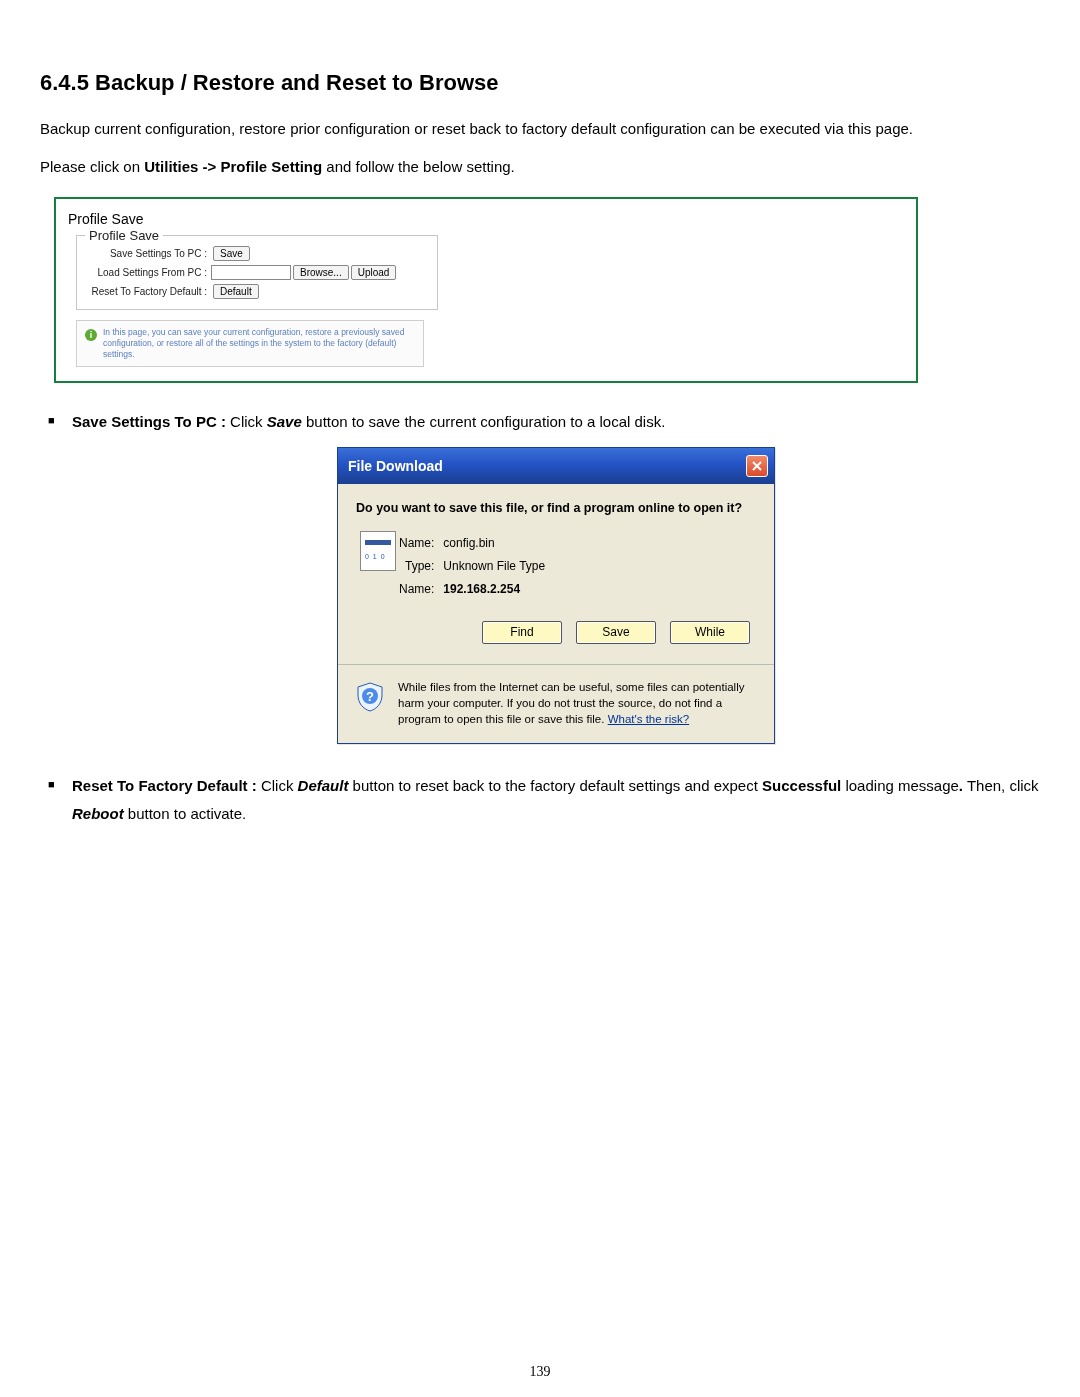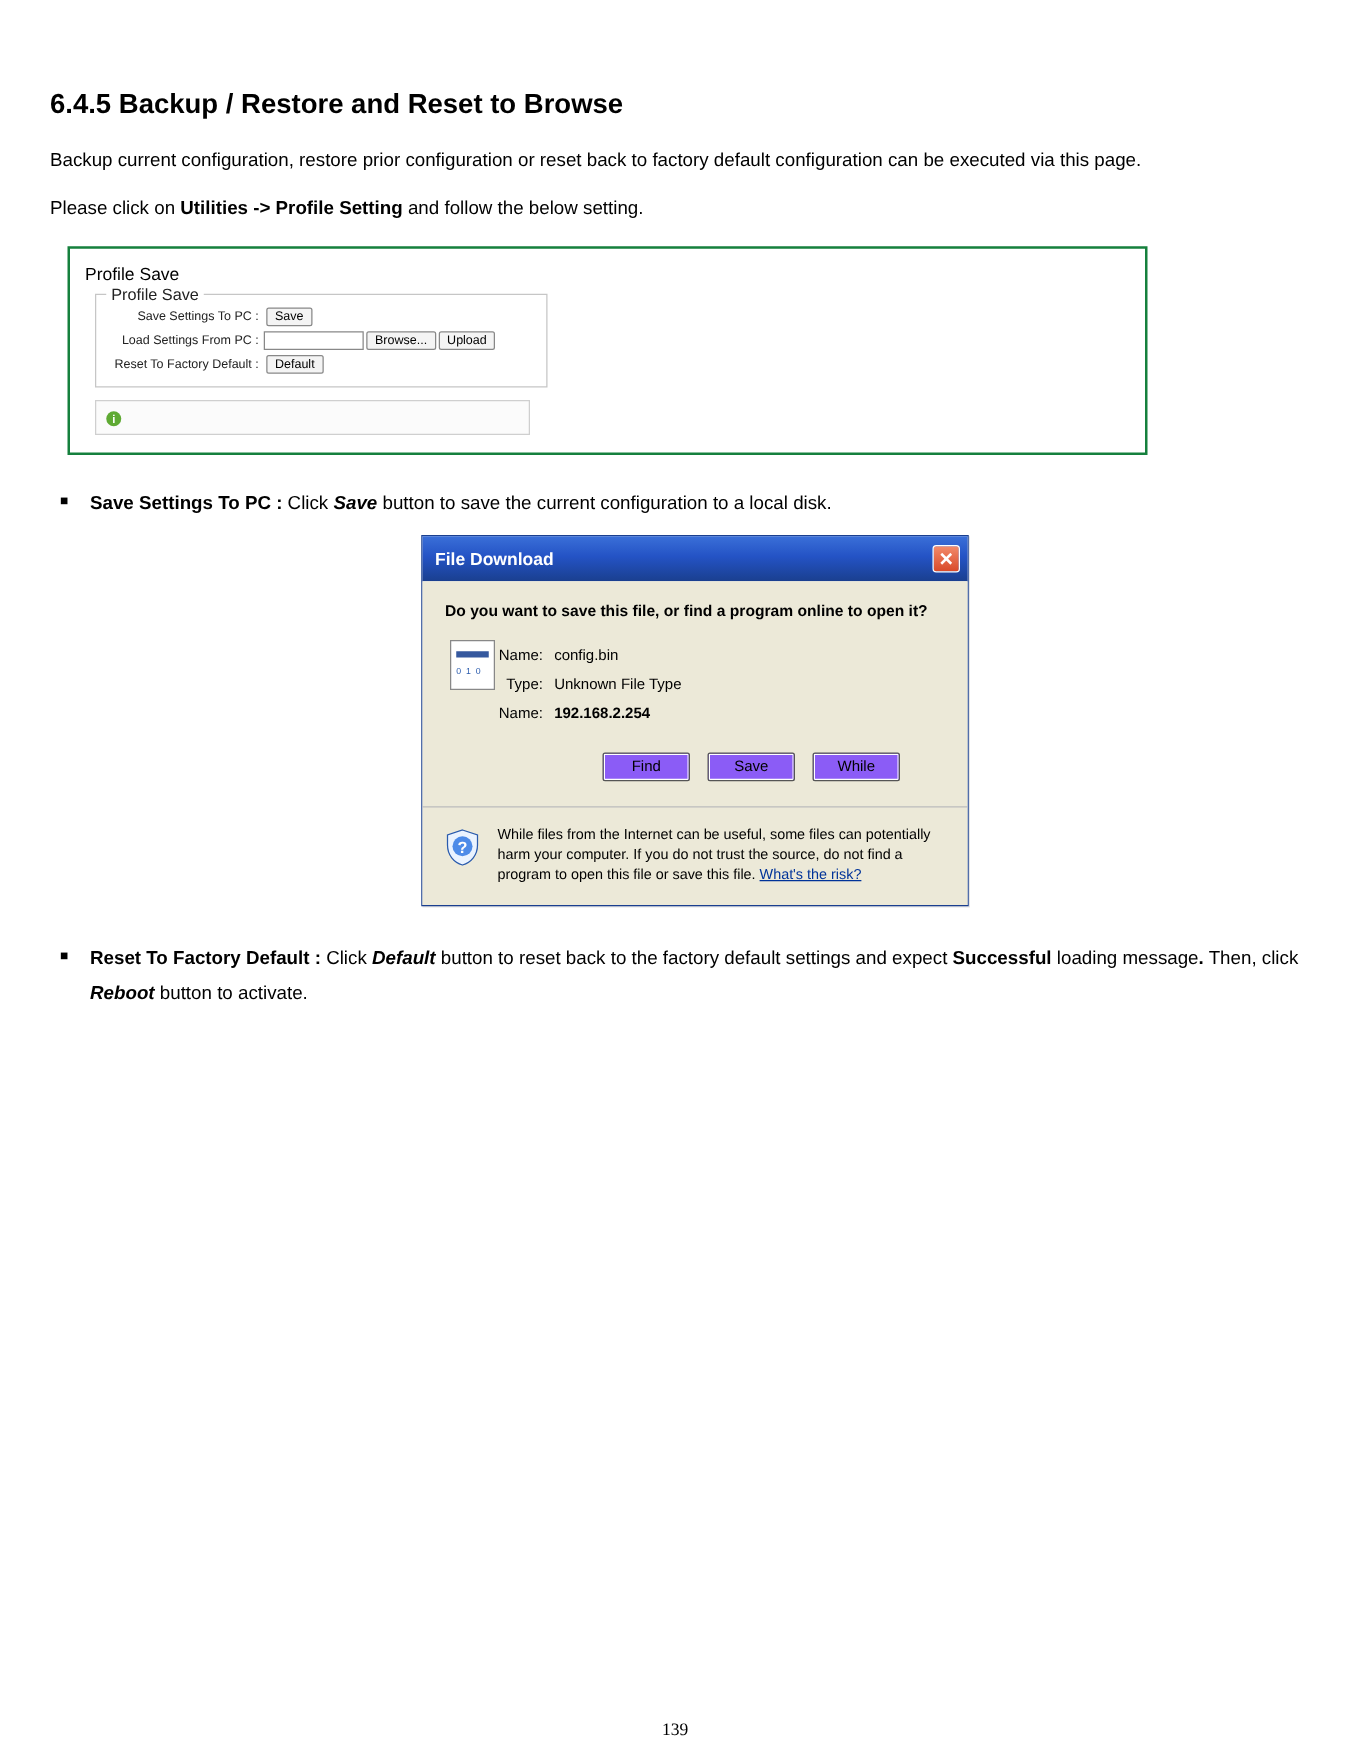--- a/index.html
+++ b/index.html
@@ -191,24 +191,24 @@
   }
   .meta-table { font-size: 12px; line-height: 1.6; }
   .meta-table td:first-child { text-align: right; padding-right: 6px; }
   .dlg-buttons {
     display: flex;
     gap: 14px;
     margin-left: 126px;
     margin-bottom: 6px;
   }
   .dlg-btn {
-    width: 70px;
+    width: 80px;
     height: 23px;
     font-size: 12px;
-    background: #8b5cf6;
+    background: #fef9c3;
     border: 1px solid #555;
     border-radius: 2px;
     cursor: pointer;
     box-shadow: inset 0 0 0 1px #fff;
   }
   .dlg-footer {
     border-top: 1px solid #bbb;
     background: #ece9d8;
     padding: 14px 16px 16px 16px;
     display: flex;
@@ -222,21 +222,21 @@
   }
   .shield svg { width: 32px; height: 32px; }
   .dlg-warning {
     font-size: 11.5px;
     line-height: 1.4;
   }
   .dlg-warning a { color: #003399; text-decoration: underline; cursor: pointer; }
 
   .page-num {
     position: absolute;
-    bottom: 17px;
+    bottom: 30px;
     left: 0; right: 0;
     text-align: center;
     font-size: 14px;
     font-family: "Times New Roman", serif;
   }
 </style>
 </head>
 <body>
 
 <div class="page">
@@ -266,20 +266,21 @@
       </div>
 
       <div class="form-row">
         <div class="form-label">Reset To Factory Default :</div>
         <button class="btn">Default</button>
       </div>
     </div>
 
     <div class="info-box">
       <div class="info-icon">i</div>
+      <div class="info-text">In this page, you can save your current configuration, restore a previously saved configuration, or restore all of the settings in the system to the factory (default) settings.</div>
     </div>
   </div>
 
   <ul class="sq">
     <li>
       <span class="bold">Save Settings To PC :</span><span> Click </span><span class="bold italic">Save</span><span> button to save the current configuration to a local disk.</span>
 
       
       <div class="dlg">
         <div class="dlg-titlebar">

